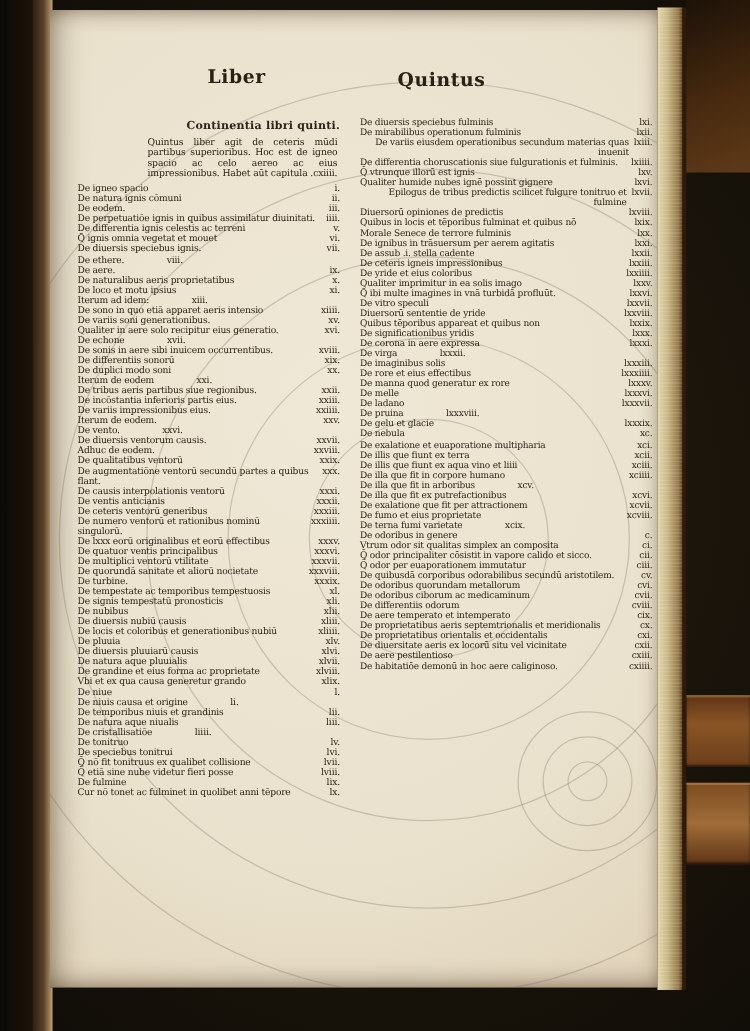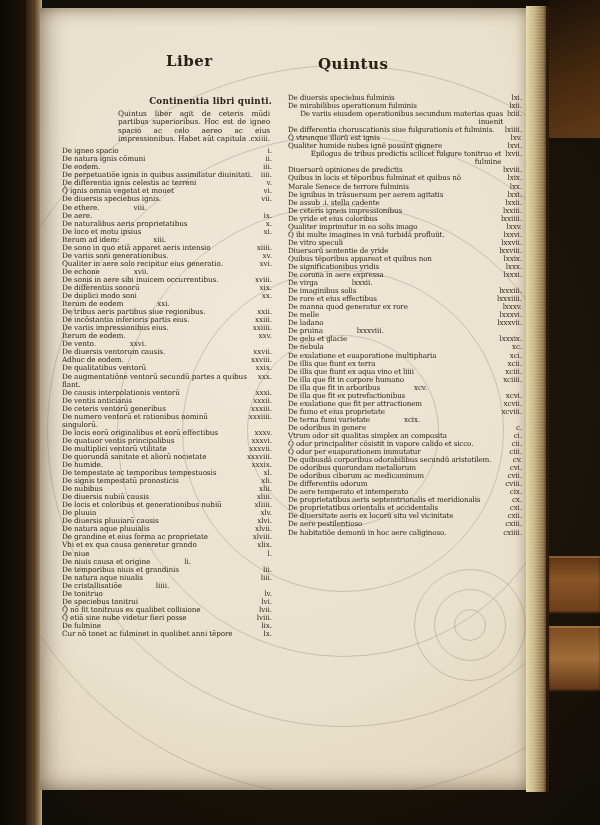--- a/index.html
+++ b/index.html
@@ -284,21 +284,21 @@
     <span class="n">xxxiii.</span>
   </div>
 
   <div class="row">
     <span class="t">De numero ventorū et rationibus nominū singulorū.</span>
     <span class="sp"></span>
     <span class="n">xxxiiii.</span>
   </div>
 
   <div class="row">
-    <span class="t">De locis eorū originalibus et eorū effectibus</span>
+    <span class="t">De lxxx eorū originalibus et eorū effectibus</span>
     <span class="sp"></span>
     <span class="n">xxxv.</span>
   </div>
 
   <div class="row">
     <span class="t">De quatuor ventis principalibus</span>
     <span class="sp"></span>
     <span class="n">xxxvi.</span>
   </div>
 
@@ -308,21 +308,21 @@
     <span class="n">xxxvii.</span>
   </div>
 
   <div class="row">
     <span class="t">De quorundā sanitate et aliorū nocietate</span>
     <span class="sp"></span>
     <span class="n">xxxviii.</span>
   </div>
 
   <div class="row">
-    <span class="t">De humide.</span>
+    <span class="t">De turbine.</span>
     <span class="sp"></span>
     <span class="n">xxxix.</span>
   </div>
 
   <div class="row">
     <span class="t">De tempestate ac temporibus tempestuosis</span>
     <span class="sp"></span>
     <span class="n">xl.</span>
   </div>
 

